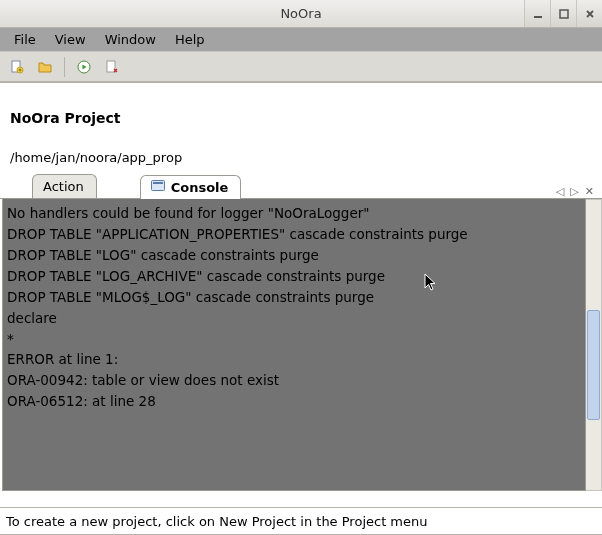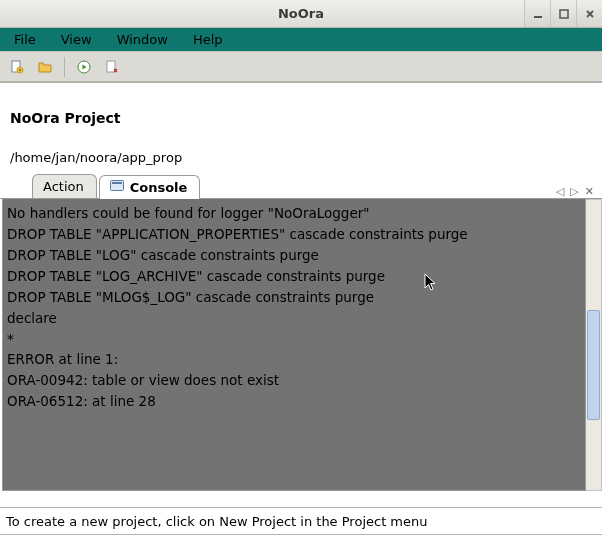--- a/index.html
+++ b/index.html
@@ -17,21 +17,21 @@
     background: linear-gradient(to bottom, #f0efed 0%, #dedcd7 100%);
     border-bottom: 1px solid #b5b2ab;
     display: flex;
     align-items: center;
     position: relative;
   }
   .titlebar-title {
     position: absolute;
     left: 0; right: 0;
     text-align: center;
-    font-weight: bold;
+    font-weight: normal;
     font-size: 13px;
     color: #3a3a3a;
     pointer-events: none;
   }
   .titlebar-controls {
     margin-left: auto;
     display: flex;
     height: 100%;
   }
   .tbtn {
@@ -43,22 +43,22 @@
     background: linear-gradient(to bottom, #eeedea, #d7d5cf);
     cursor: pointer;
   }
   .tbtn svg { display: block; }
 
   .menubar {
     height: 24px;
     display: flex;
     align-items: center;
     padding: 0 6px;
-    gap: 9px;
-    background: #0f766e;
+    gap: 3px;
+    background: #a3a3a3;
     border-bottom: 1px solid #c8c6c0;
   }
   .menu-item {
     padding: 2px 8px;
     cursor: pointer;
   }
 
   .toolbar {
     height: 30px;
     display: flex;
@@ -100,20 +100,21 @@
   }
 
   .tabbar {
     position: relative;
     display: flex;
     align-items: flex-end;
     height: 26px;
     padding-left: 32px;
     border-bottom: 1px solid #9c9a94;
     background: #fff;
+    gap: 41px;
   }
   .tab {
     display: flex;
     align-items: center;
     gap: 6px;
     padding: 4px 12px 4px 10px;
     border: 1px solid #9c9a94;
     border-bottom: none;
     border-top-left-radius: 6px;
     border-top-right-radius: 6px;

